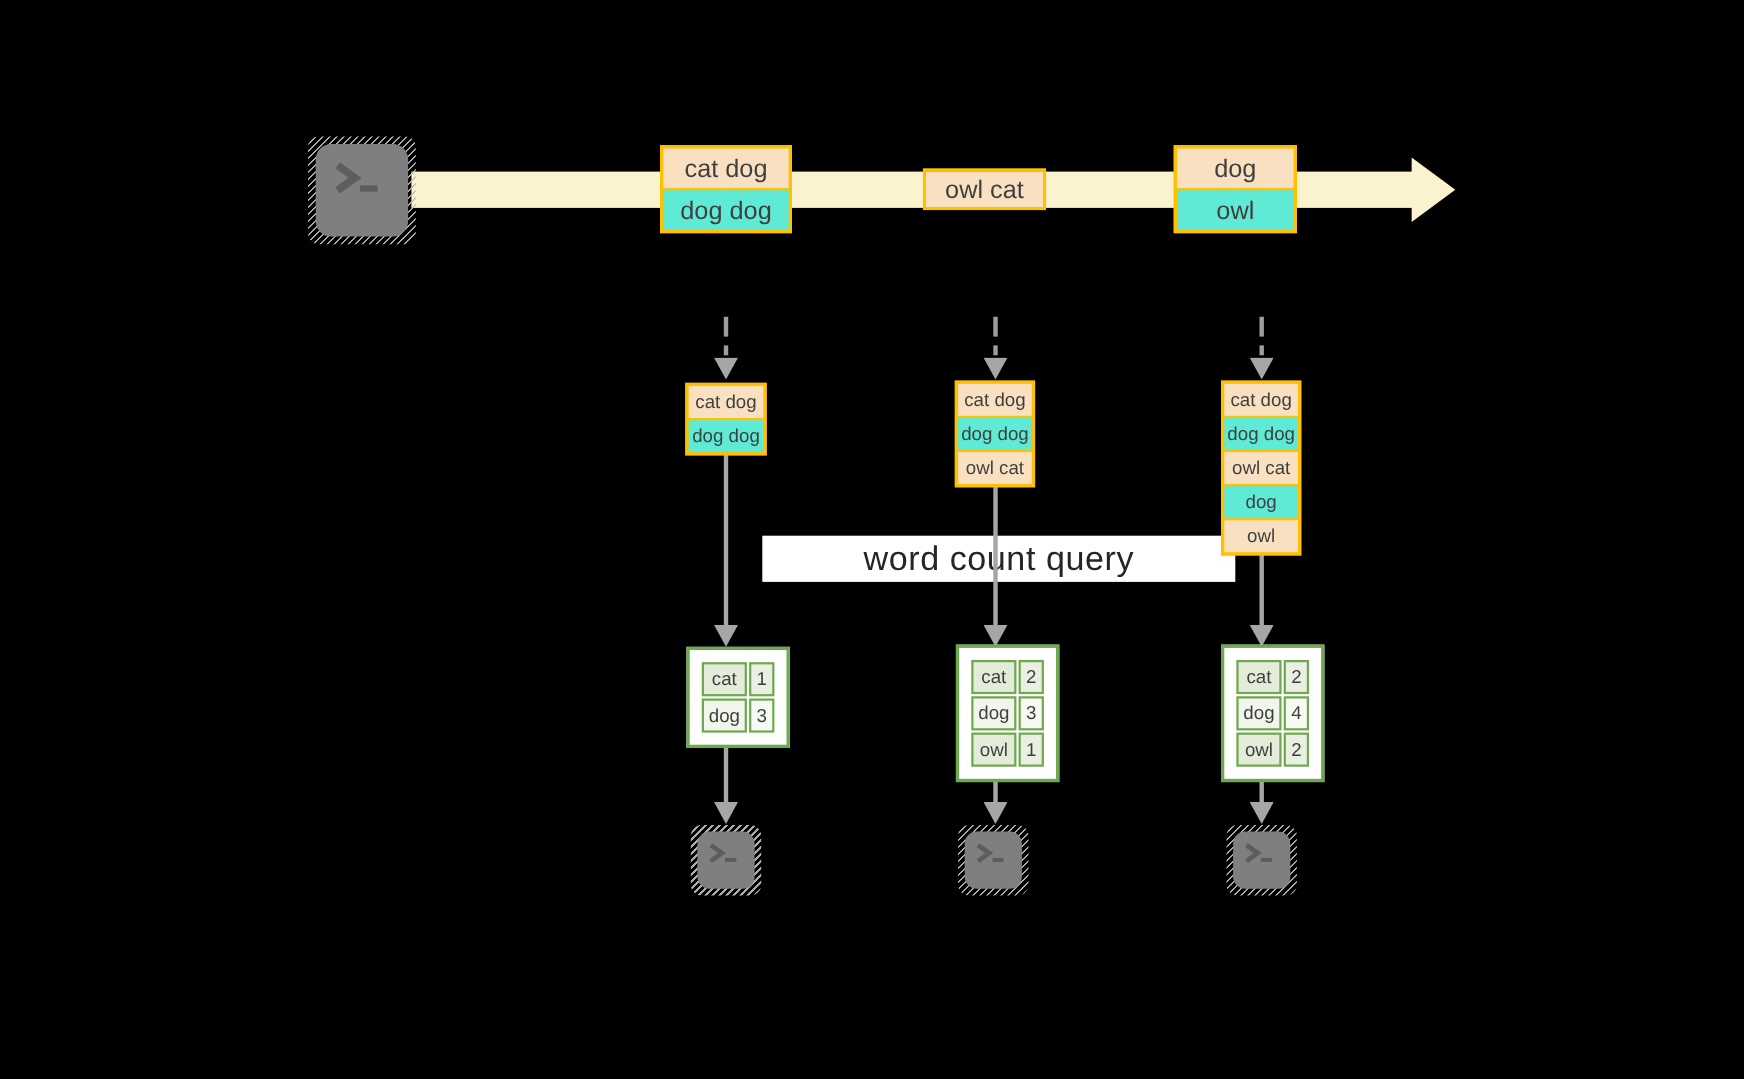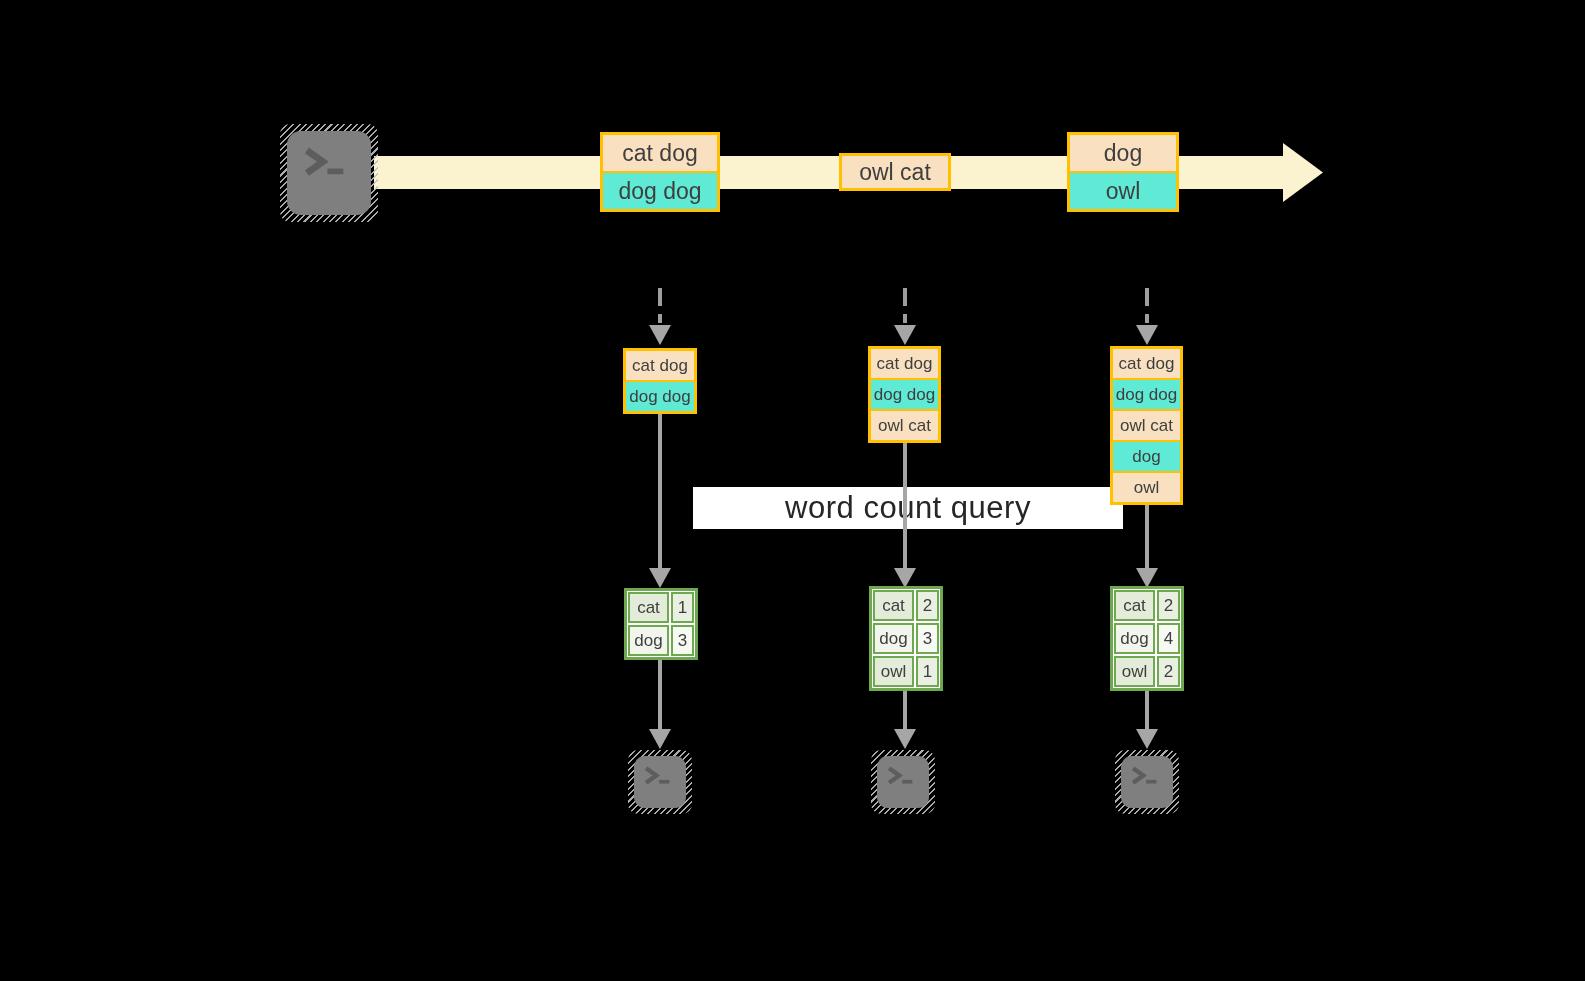--- a/index.html
+++ b/index.html
@@ -33,21 +33,21 @@
   .vline{width:4px;background:#A6A6A6;z-index:2;}
   .vdash{width:4px;background:#9E9E9E;z-index:2;}
   .vhead{width:22px;height:20px;background:#A6A6A6;z-index:2;
          clip-path:polygon(0 0,100% 0,50% 100%);}
 
   
   .qlabel{background:#FFFFFF;z-index:1;display:flex;align-items:center;justify-content:center;}
   .qlabel span{font-size:31px;color:#262626;letter-spacing:.5px;}
 
   
-  .gtable{border:3px solid #6EA84F;background:#FFFFFF;padding:1px;display:grid;
+  .gtable{border:3px solid #6EA84F;background:#FFFFFF;padding:11px;display:grid;
           grid-template-columns:41px 23px;gap:2px;z-index:3;}
   .gcell{border:2px solid #6EA84F;height:27px;display:flex;align-items:center;justify-content:center;
          font-size:17px;color:#3F3F3F;}
   .gwd{background:#E3EBD9;}  .gcd{background:#EAF0E1;}
   .gwl{background:#F2F5EC;}  .gcl{background:#F7F9F3;}
 </style>
 </head>
 <body>
 
 <div class="canvas">

